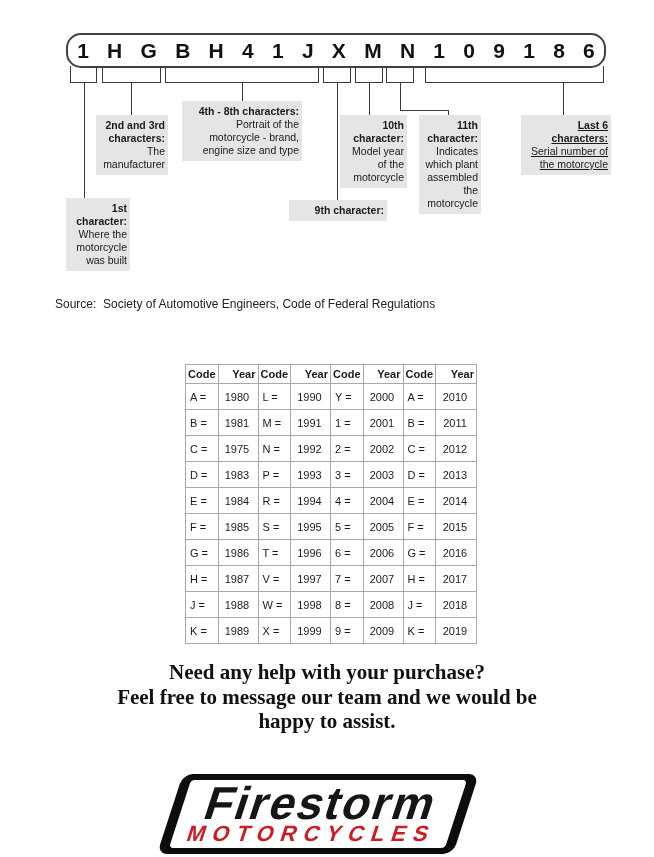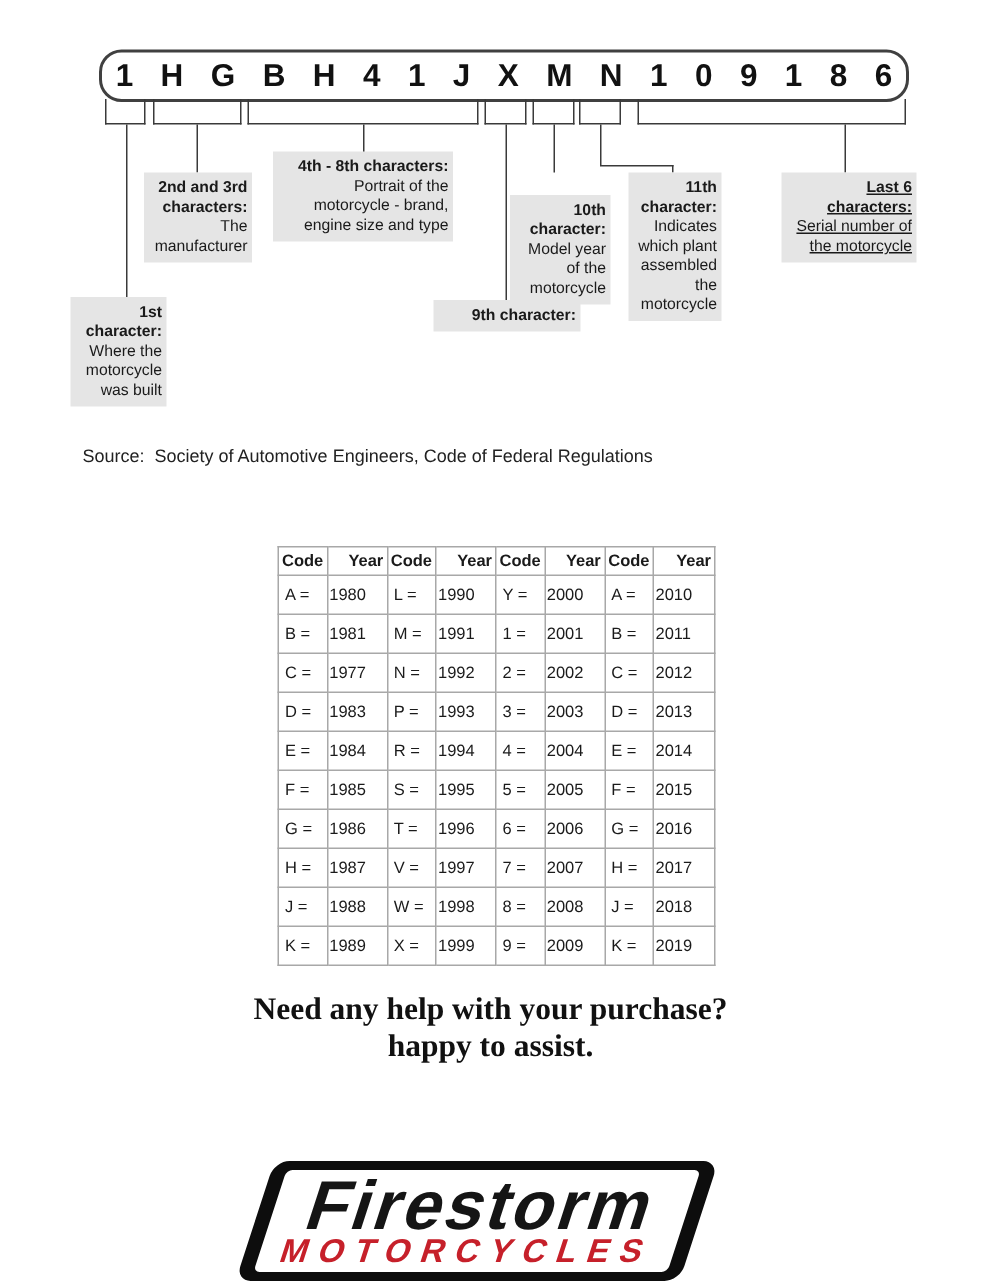--- a/index.html
+++ b/index.html
@@ -36,39 +36,39 @@
   #c6b{left:400px;top:110px;width:49px;}
   #c6c{left:448px;top:110px;height:5px;}
   #c7{left:563px;top:83px;height:32px;}
   
   .callout{
     position:absolute;background:#e5e5e5;text-align:right;
     font-size:10.5px;line-height:13px;color:#1a1a1a;padding:4px 3px;box-sizing:border-box;
   }
   .callout .ct{font-weight:bold;display:block;}
   .callout .cb{display:block;}
-  #b1{left:47px;top:198px;width:64px;}
+  #b1{left:66px;top:198px;width:64px;}
   #b2{left:96px;top:115px;width:72px;}
   #b3{left:182px;top:101px;width:120px;}
   #b4{left:289px;top:200px;width:98px;}
-  #b5{left:340px;top:130px;width:67px;}
+  #b5{left:340px;top:115px;width:67px;}
   #b6{left:419px;top:115px;width:62px;}
   #b7{left:521px;top:115px;width:90px;text-decoration:underline;}
   
   .source{position:absolute;left:55px;top:297px;font-size:12px;color:#222;}
   
   .year-table{
     position:absolute;left:185px;top:364px;border-collapse:collapse;table-layout:fixed;
     font-size:11px;color:#1a1a1a;
   }
   .year-table th,.year-table td{border:1px solid #a8a8a8;overflow:hidden;white-space:nowrap;}
   .year-table th{height:18px;font-weight:bold;text-align:right;padding:0 2px;}
   .year-table td{height:23px;}
   .year-table td.code{text-align:left;padding-left:4px;}
-  .year-table td.year{text-align:left;padding-right:3px;}
+  .year-table td.year{text-align:center;padding-right:3px;}
   
   .help{
     position:absolute;left:0;top:660px;width:654px;text-align:center;
     font-size:21px;font-weight:bold;line-height:24.5px;color:#111;font-family:Liberation Serif, serif;
   }
   .help span{display:block;}
   
   .logo{
     position:absolute;left:170px;top:774px;
     transform:skewX(-18deg);
@@ -198,21 +198,21 @@
           <td class="year">1981</td>
           <td class="code">M =</td>
           <td class="year">1991</td>
           <td class="code">1 =</td>
           <td class="year">2001</td>
           <td class="code">B =</td>
           <td class="year">2011</td>
         </tr>
         <tr>
           <td class="code">C =</td>
-          <td class="year">1977</td>
+          <td class="year">1975</td>
           <td class="code">N =</td>
           <td class="year">1992</td>
           <td class="code">2 =</td>
           <td class="year">2002</td>
           <td class="code">C =</td>
           <td class="year">2012</td>
         </tr>
         <tr>
           <td class="code">D =</td>
           <td class="year">1983</td>
@@ -281,20 +281,21 @@
           <td class="code">9 =</td>
           <td class="year">2009</td>
           <td class="code">K =</td>
           <td class="year">2019</td>
         </tr>
       </tbody>
   </table>
 
   <div class="help">
     <span>Need any help with your purchase?</span>
+    <span>Feel free to message our team and we would be</span>
     <span>happy to assist.</span>
   </div>
 
   <div class="logo">
     <div class="logo-inner">
       <span class="logo-brand">Firestorm</span>
       <span class="logo-sub">MOTORCYCLES</span>
     </div>
   </div>
 

